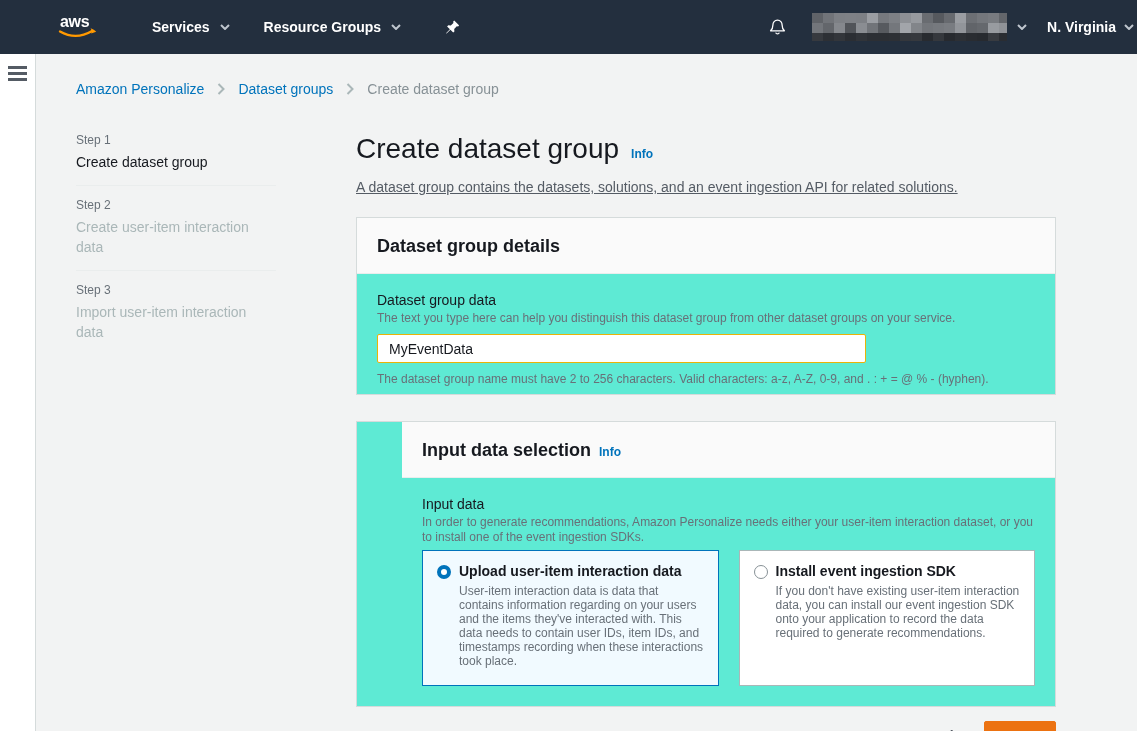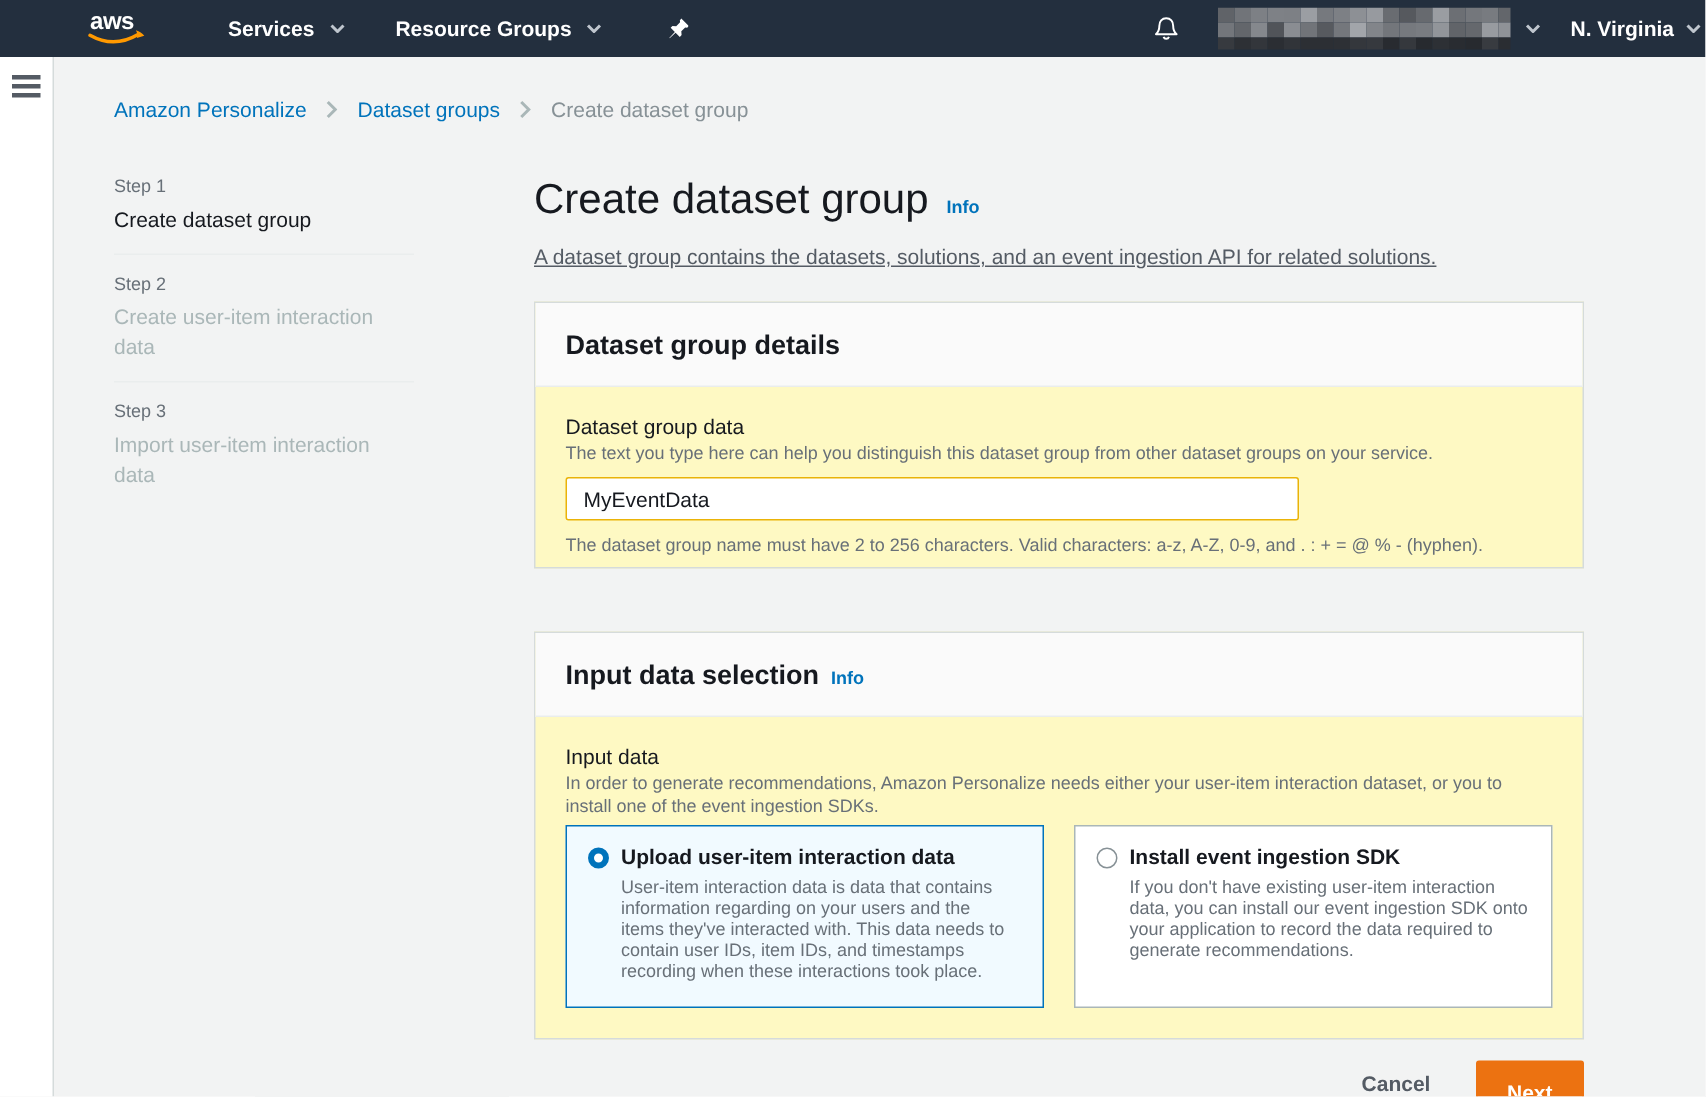--- a/index.html
+++ b/index.html
@@ -5,21 +5,21 @@
   * { margin:0; padding:0; box-sizing:border-box; }
   html,body { width:1137px; height:731px; }
   body {
     font-family:"Liberation Sans", sans-serif;
     background:#ffffff;
     color:#16191f;
     overflow:hidden;
   }
   
   .topnav {
-    height:38px;
+    height:54px;
     background:#232f3e;
     display:flex;
     align-items:center;
     color:#ffffff;
   }
   .aws-logo { margin-left:56px; display:block; }
   .nav-item {
     font-size:14px;
     font-weight:bold;
     color:#ffffff;
@@ -67,22 +67,22 @@
   .step-num { font-size:12px; line-height:16px; color:#687078; }
   .step-title { font-size:14px; line-height:20px; margin-top:4px; color:#aab7b8; cursor:pointer; }
   .step.active .step-title { color:#16191f; }
   .main { width:700px; margin-left:80px; }
   
   .page-head { display:flex; align-items:baseline; }
   h1 { font-size:28px; font-weight:normal; line-height:34px; color:#16191f; }
   .info-link { font-size:12px; font-weight:bold; color:#0073bb; text-decoration:none; margin-left:12px; cursor:pointer; }
   .page-desc { font-size:14px; line-height:20px; color:#545b64; margin-top:11px;text-decoration:underline; }
   
-  .card { background:#fef9c3; border:1px solid #d5dbdb; margin-top:20px; }
-  .card + .card { margin-top:42px; }
+  .card { background:#5eead4; border:1px solid #d5dbdb; margin-top:20px; }
+  .card + .card { margin-top:26px;padding-left:45px; }
   .card-header {
     background:#fafafa;
     border-bottom:1px solid #eaeded;
     padding:17px 20px 16px;
     display:flex;
     align-items:baseline;
   }
   .card-header h2 { font-size:18px; line-height:22px; font-weight:bold; color:#16191f; }
   .card-header .info-link { margin-left:8px; }
   .card-body { padding:17px 20px 8px; }

